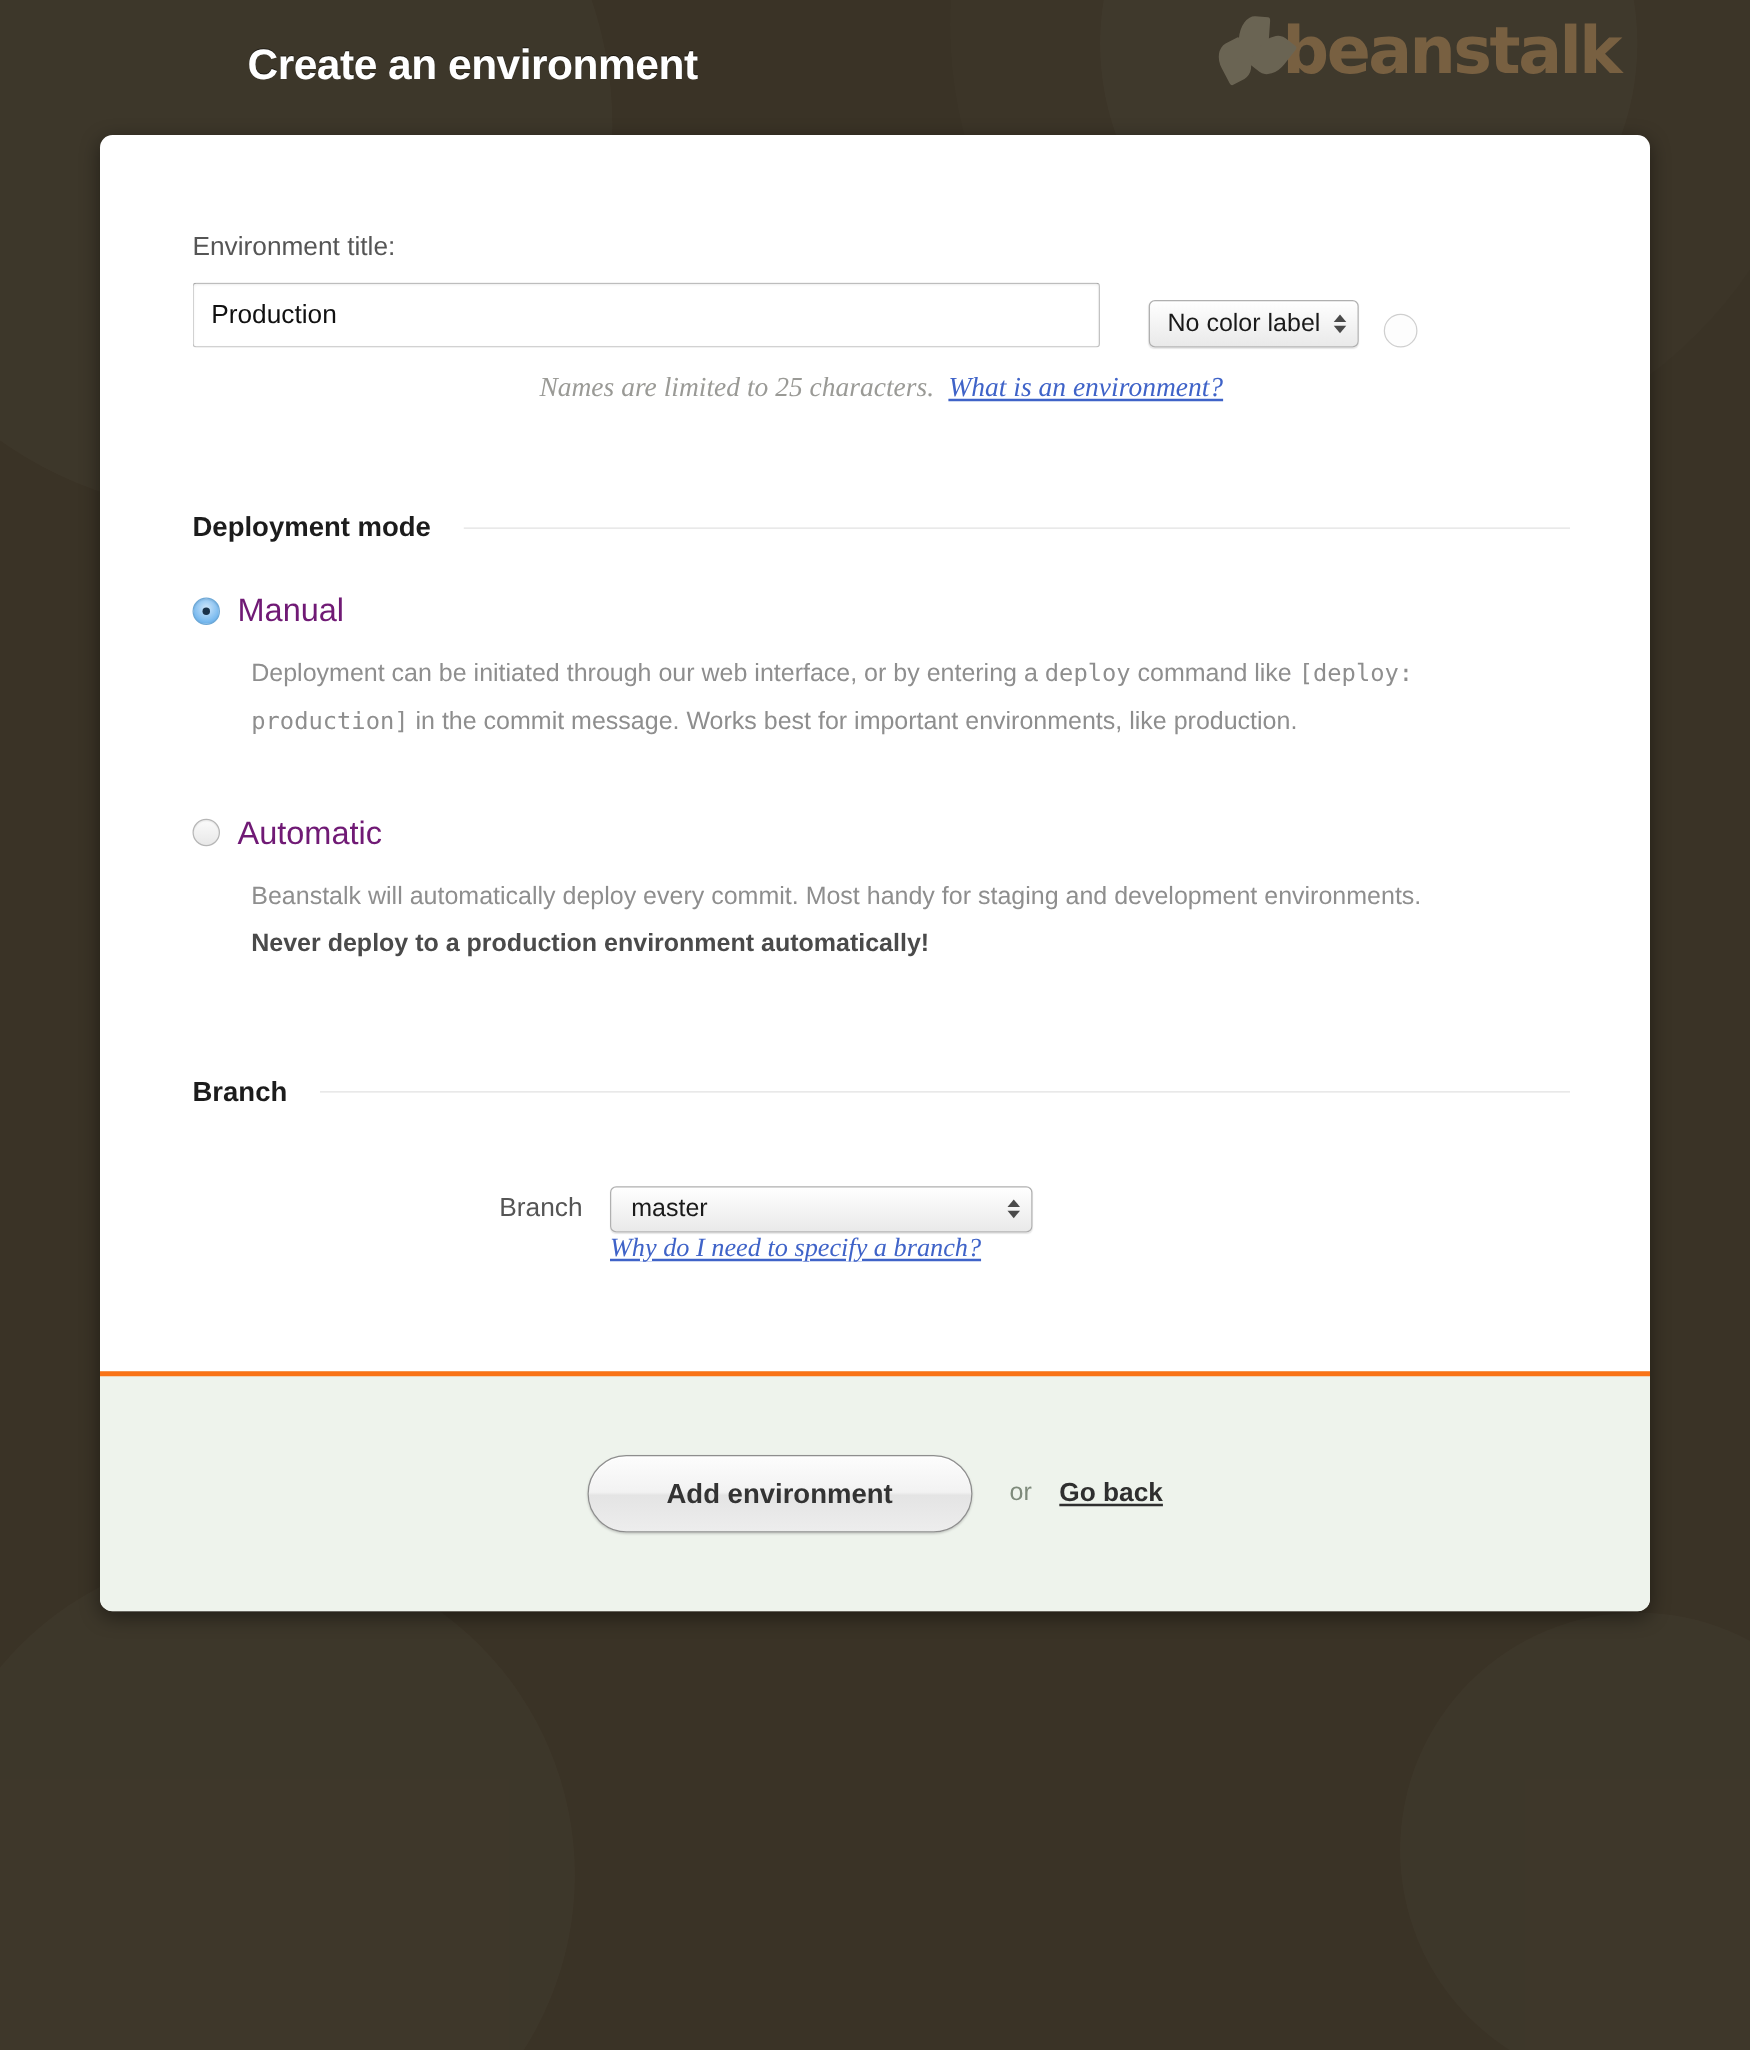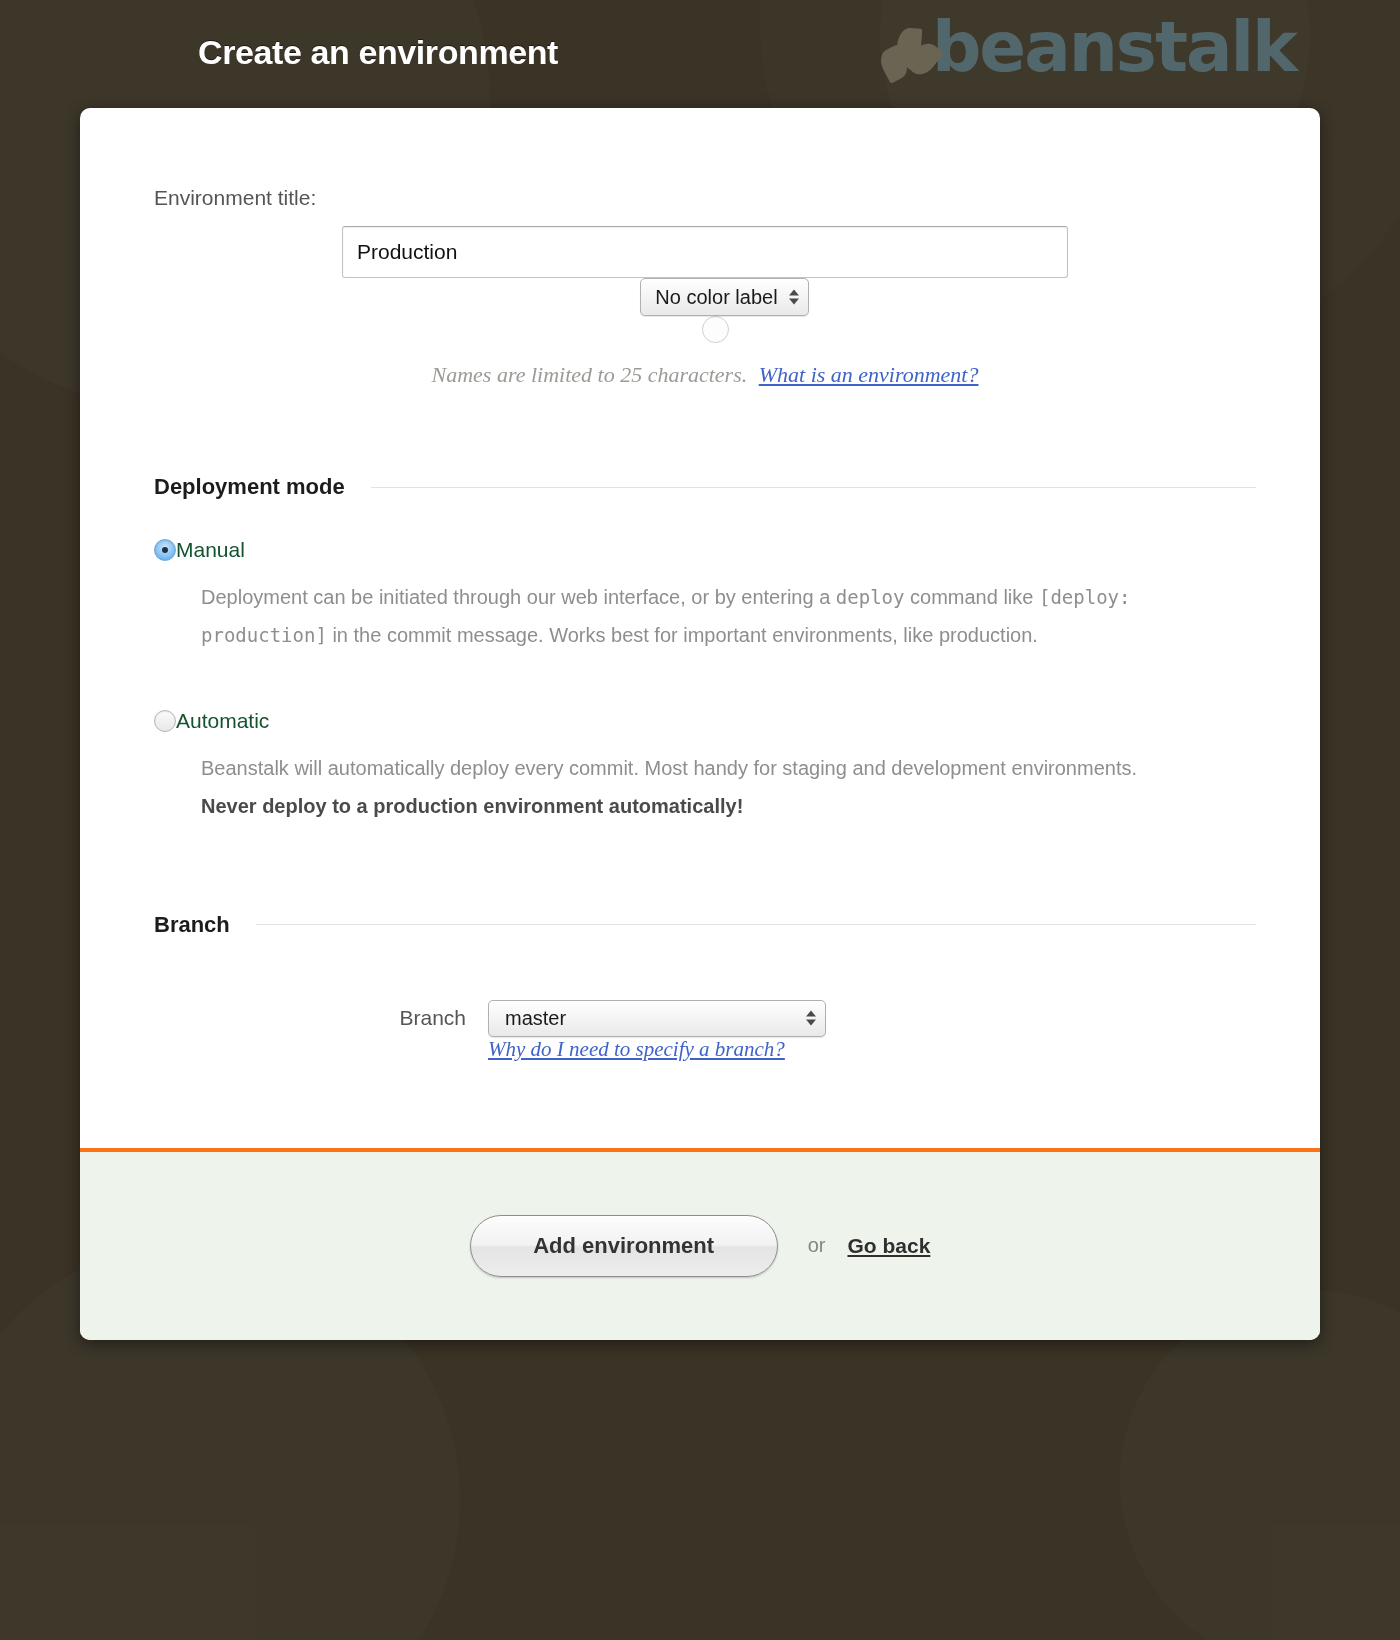--- a/index.html
+++ b/index.html
@@ -46,42 +46,42 @@
   .leaf {
     position: absolute;
     width: 27px; height: 38px;
     background: #cfc7ae;
     border-radius: 50% 8% 50% 8%;
   }
   .leaf-l { left: 0px;  top: 20px; transform: rotate(-28deg); width: 24px; height: 32px; }
   .leaf-c { left: 15px; top: 0px;  transform: rotate(4deg);   width: 24px; height: 38px; }
   .leaf-r { left: 30px; top: 14px; transform: rotate(38deg);  width: 24px; height: 34px; }
   .brand-word {
-    font-size: 69px; font-weight: bold; color: #7dd3fc;
+    font-size: 52px; font-weight: bold; color: #fdba74;
     line-height: 1; letter-spacing: -2px;
     font-family: "DejaVu Sans", sans-serif;
   }
 
   
   .card {
     position: absolute; left: 80px; top: 108px;
     width: 1240px;
     background: #ffffff;
     border-radius: 10px;
     box-shadow: 0 4px 16px rgba(0,0,0,0.45);
     overflow: hidden;
   }
   .card-body { padding: 78px 64px 0 74px; }
 
   
   .field-label {
     font-size: 21px; color: #555555; margin-bottom: 16px;
     font-weight: normal;
   }
-  .title-row { display: flex; align-items: center; flex-direction: column; }
+  .title-row { display: flex; align-items: flex-end; }
   .text-input {
     width: 726px; height: 52px;
     border: 1px solid #c3c3c3;
     border-top-color: #a9a9a9;
     border-radius: 3px;
     padding: 0 14px;
     font-size: 21px; color: #111111;
     font-family: "Liberation Sans", sans-serif;
     background: #ffffff;
     box-shadow: inset 0 1px 2px rgba(0,0,0,0.07);
@@ -162,21 +162,21 @@
     background: radial-gradient(circle at 50% 38%, #cfe6fa 0%, #7fbdf0 62%, #4f9fe0 100%);
     border-color: #6ea8d6;
   }
   .radio.checked::after {
     content: "";
     position: absolute; left: 50%; top: 50%;
     width: 6px; height: 6px; margin: -3px 0 0 -3px;
     border-radius: 50%; background: #19324a;
   }
   .radio-label {
-    font-size: 21px; color: #14532d;
+    margin-left: 14px; font-size: 26px; color: #701a75;
   }
   .radio-desc {
     margin: 16px 0 0 47px;
     font-size: 20px; color: #8e8e8e; line-height: 1.92;
     max-width: 980px;
   }
   .radio-desc .mono {
     font-family: "DejaVu Sans Mono", monospace;
     font-size: 19px; color: #8e8e8e;
   }

